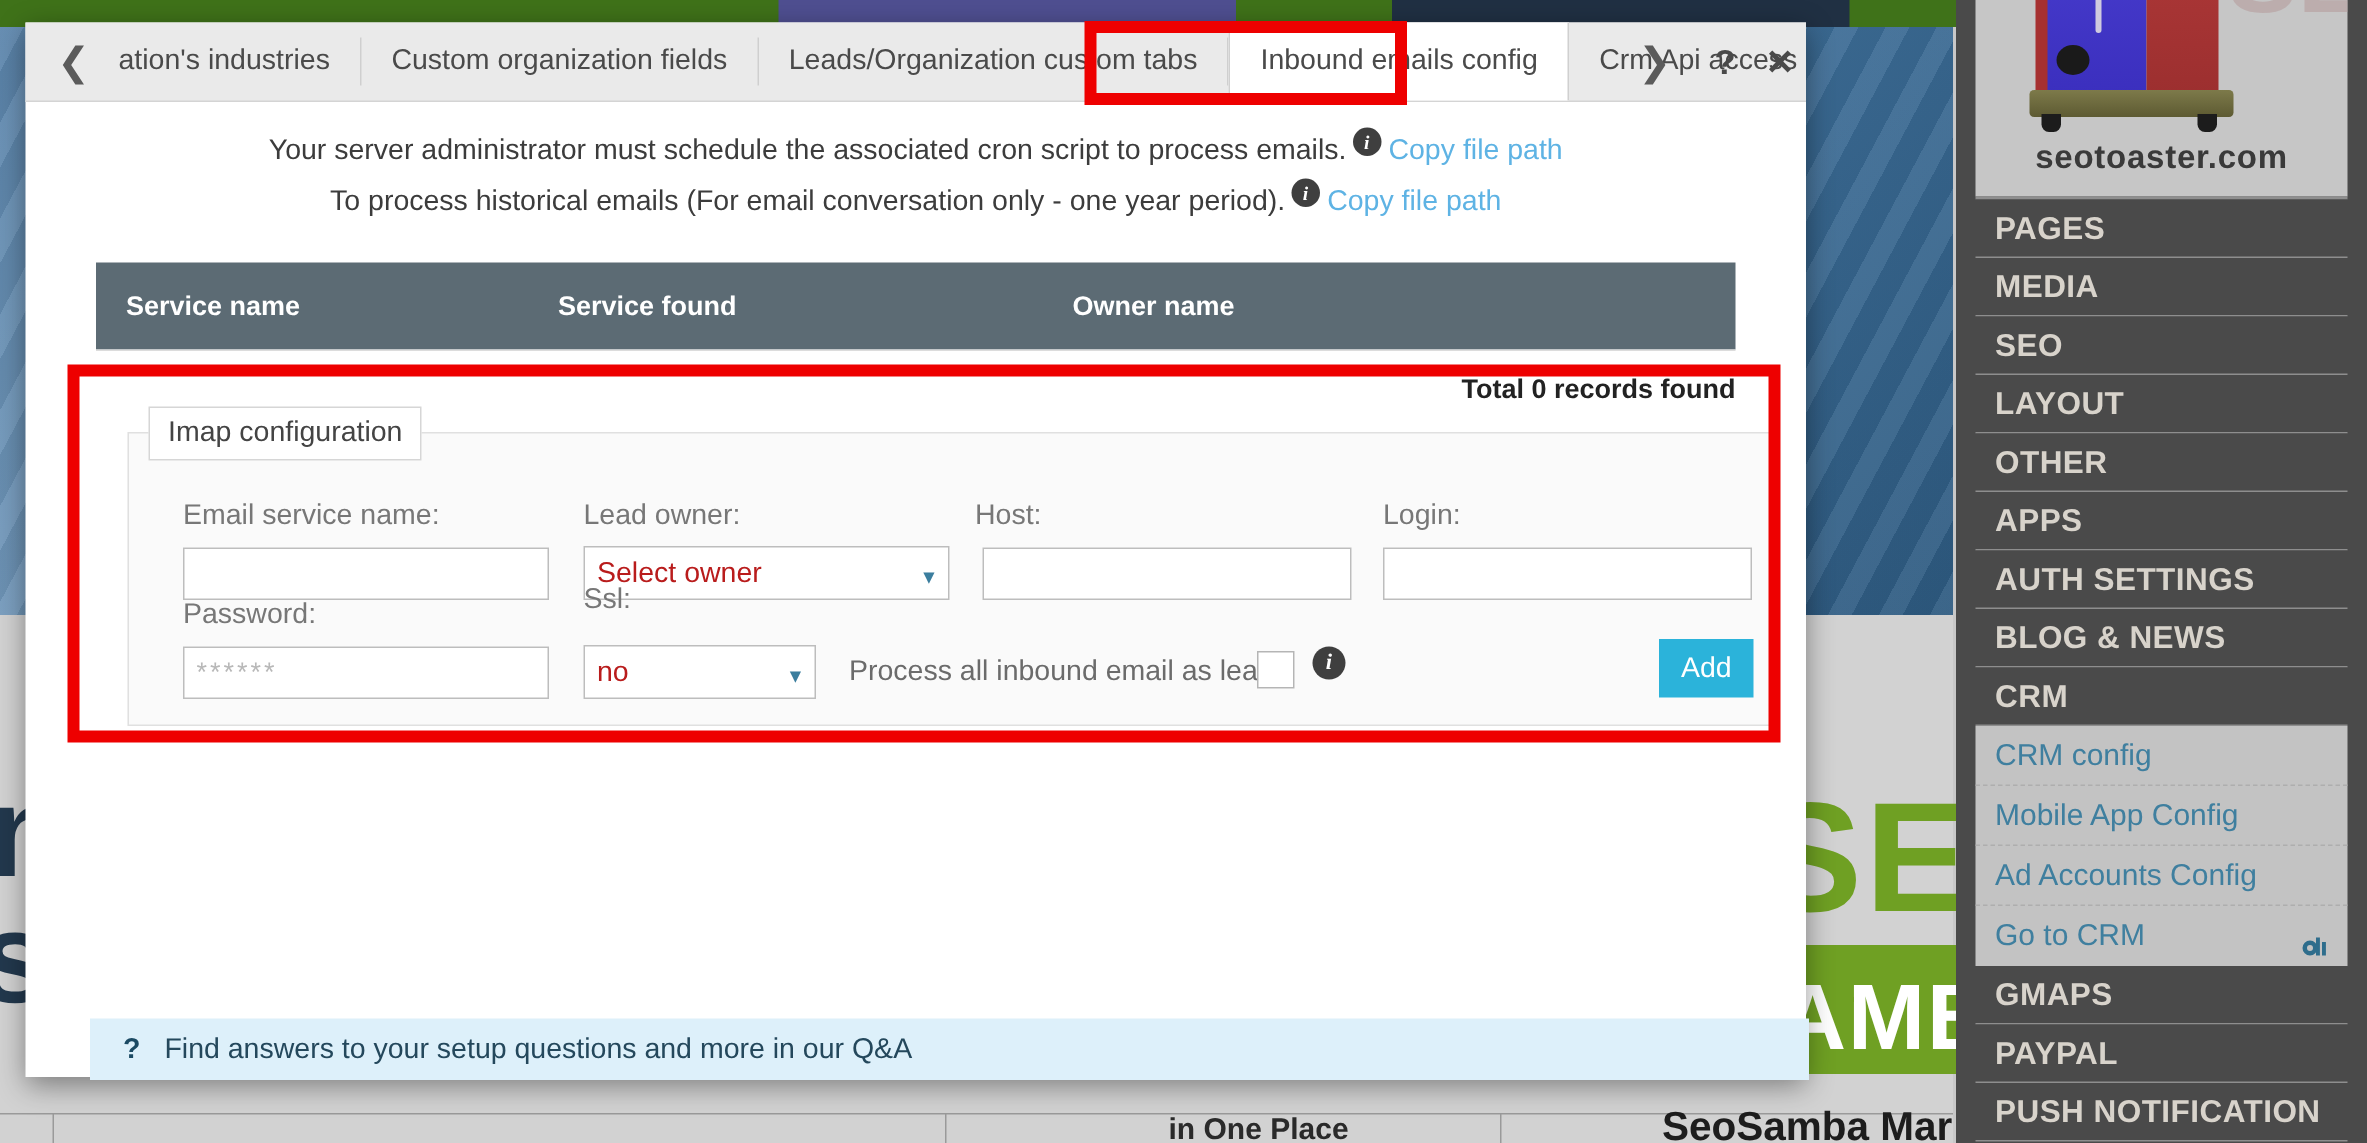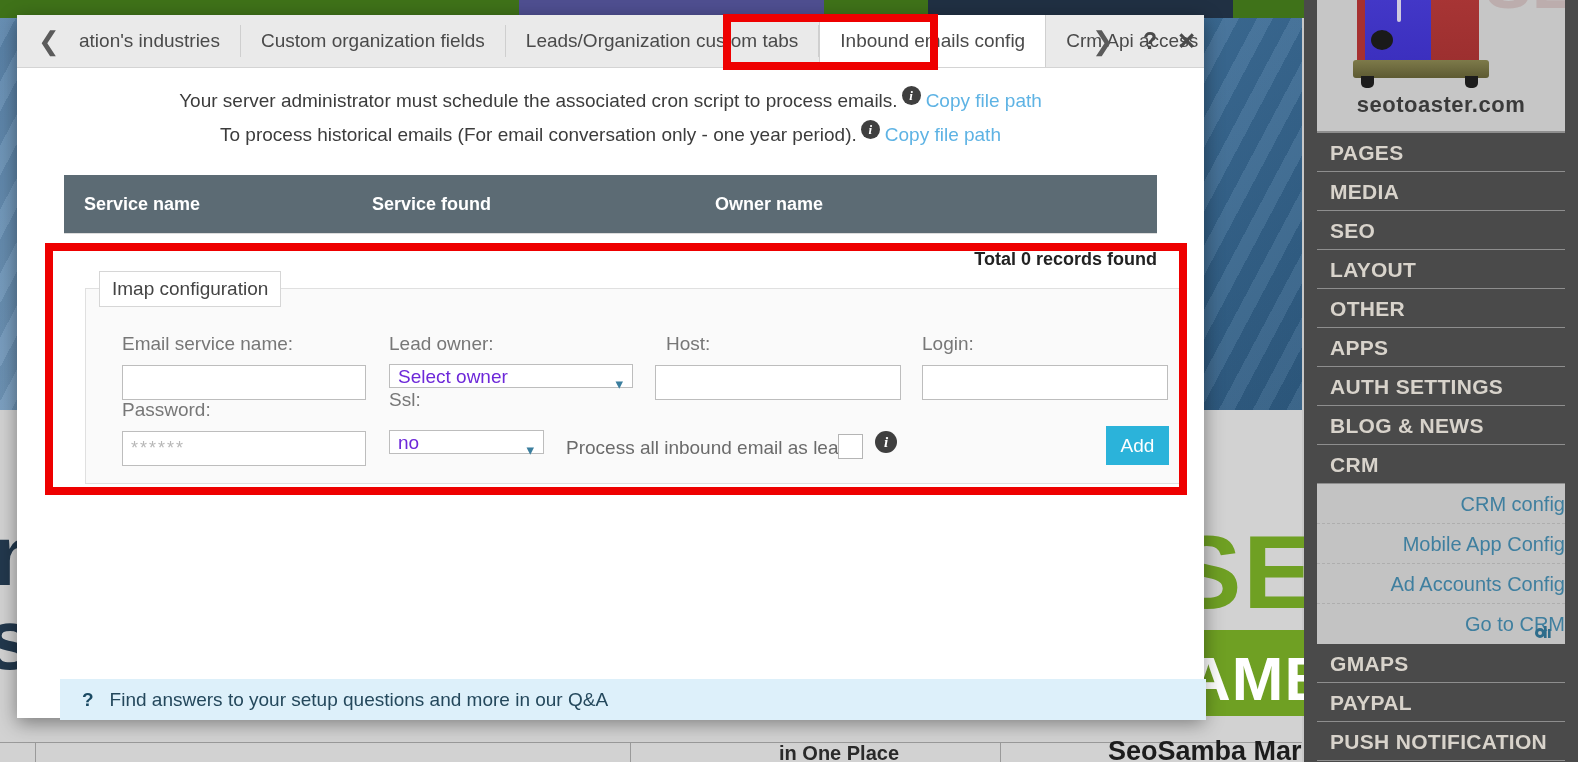--- a/index.html
+++ b/index.html
@@ -45,21 +45,21 @@
   .logo-ghost{position:absolute;left:168px;top:-56px;font-size:70px;font-weight:bold;color:#b59a9a;opacity:.55;}
   .logo-text{position:absolute;left:0;right:0;top:92px;text-align:center;font-size:22px;font-weight:bold;color:#3a3a3a;letter-spacing:.5px;}
 
   .nav-top{position:absolute;left:13px;top:131px;width:248px;height:2px;background:#8e8e8e;}
   .menu{position:absolute;left:13px;top:133px;width:248px;}
   .menu-item{height:39px;line-height:39px;padding-left:13px;font-size:21px;font-weight:bold;color:#d8d3cb;
     background:#4a4a4a;border-bottom:1px solid #8e8e8e;box-sizing:border-box;letter-spacing:.3px;cursor:pointer;}
   .menu-item.active{background:#4a4a4a;}
   .sub-wrap{background:#c3c3c3;}
   .sub-item{height:40px;line-height:40px;padding-left:13px;font-size:20px;color:#3f7f9f;
-    border-bottom:1px dashed #aeaeae;box-sizing:border-box;cursor:pointer;position:relative;text-align:right;}
+    border-bottom:1px dashed #aeaeae;box-sizing:border-box;cursor:pointer;position:relative;}
   .sub-item:last-child{border-bottom:none;}
   .sub-icon{position:absolute;right:12px;top:11px;width:20px;height:18px;color:#2e6d8c;}
 
   
   #modal{position:absolute;left:17px;top:15px;width:1187px;height:703px;background:#ffffff;
          box-shadow:0 5px 18px rgba(0,0,0,.42);z-index:50;}
   .tabbar{position:relative;height:52px;background:#eaeaea;border-bottom:1px solid #d4d4d4;}
   .tab-arrow{position:absolute;top:0;height:52px;width:36px;display:flex;align-items:center;justify-content:center;
     color:#5b5b5b;font-size:26px;cursor:pointer;}
   .tab-arrow.left{left:14px;}
@@ -92,22 +92,22 @@
   #ann-tab{left:723px;top:14px;width:215px;height:56px;}
   #ann-form{left:45px;top:243px;width:1142px;height:252px;}
 
   
   .fieldset{position:absolute;left:68px;top:273px;width:1096px;height:196px;border:1px solid #e0e0e0;background:#fafafa;box-sizing:border-box;}
   .legend{position:absolute;left:13px;top:-18px;background:#fff;border:1px solid #d6d6d6;padding:6px 12px;font-size:19px;color:#444;}
   .flabel{position:absolute;font-size:19px;color:#777;}
   .finput{position:absolute;height:35px;border:1px solid #bdbdbd;background:#fff;box-sizing:border-box;
     font-size:18px;color:#333;padding:0 8px;font-family:"Liberation Sans",sans-serif;}
   .finput::placeholder{color:#b8b8b8;letter-spacing:2px;}
-  .fselect{position:absolute;height:24px;border:1px solid #bdbdbd;background:#fff;box-sizing:border-box;
-    font-size:19px;color:#6d28d9;padding:0 8px;font-family:"Liberation Sans",sans-serif;
+  .fselect{position:absolute;height:36px;border:1px solid #bdbdbd;background:#fff;box-sizing:border-box;
+    font-size:19px;color:#b91c1c;padding:0 8px;font-family:"Liberation Sans",sans-serif;
     -webkit-appearance:none;appearance:none;cursor:pointer;}
   .selwrap{position:absolute;}
   .selcaret{position:absolute;right:10px;top:11px;pointer-events:none;color:#3b7e9e;font-size:15px;}
   .cb-label{position:absolute;font-size:19px;color:#6b6b6b;}
   .cbox{position:absolute;width:25px;height:25px;border:1px solid #b5b5b5;background:#fff;cursor:pointer;box-sizing:border-box;}
   .addbtn{position:absolute;width:63px;height:39px;background:#2bb3da;color:#fff;border:none;font-size:19px;
     cursor:pointer;font-family:"Liberation Sans",sans-serif;}
 
   
   .qa{position:absolute;left:43px;top:664px;width:1146px;height:41px;background:#ddf0fa;display:flex;align-items:center;}
@@ -231,21 +231,21 @@
     <input class="finput" style="left: 36px; top: 76px; width: 244px;" value="">
 
     <div class="flabel" style="left:303px;top:44px">Lead owner:</div>
     <div class="selwrap" style="left:303px;top:75px;width:244px">
       <select class="fselect" style="left:0;top:0;width:244px">
         <option>Select owner</option>
       </select>
       <span class="selcaret">▾</span>
     </div>
 
-    <div class="flabel" style="left:580px;top:44px">Host:</div>
+    <div class="flabel" style="left:564px;top:44px">Host:</div>
     <input class="finput" style="left: 569px; top: 76px; width: 246px;" value="">
 
     <div class="flabel" style="left:836px;top:44px">Login:</div>
     <input class="finput" style="left: 836px; top: 76px; width: 246px;" value="">
 
     <div class="flabel" style="left:36px;top:110px">Password:</div>
     <input class="finput" type="text" style="left: 36px; top: 142px; width: 244px;" placeholder="******">
 
     <div class="flabel" style="left:303px;top:100px">Ssl:</div>
     <div class="selwrap" style="left:303px;top:141px;width:155px">

